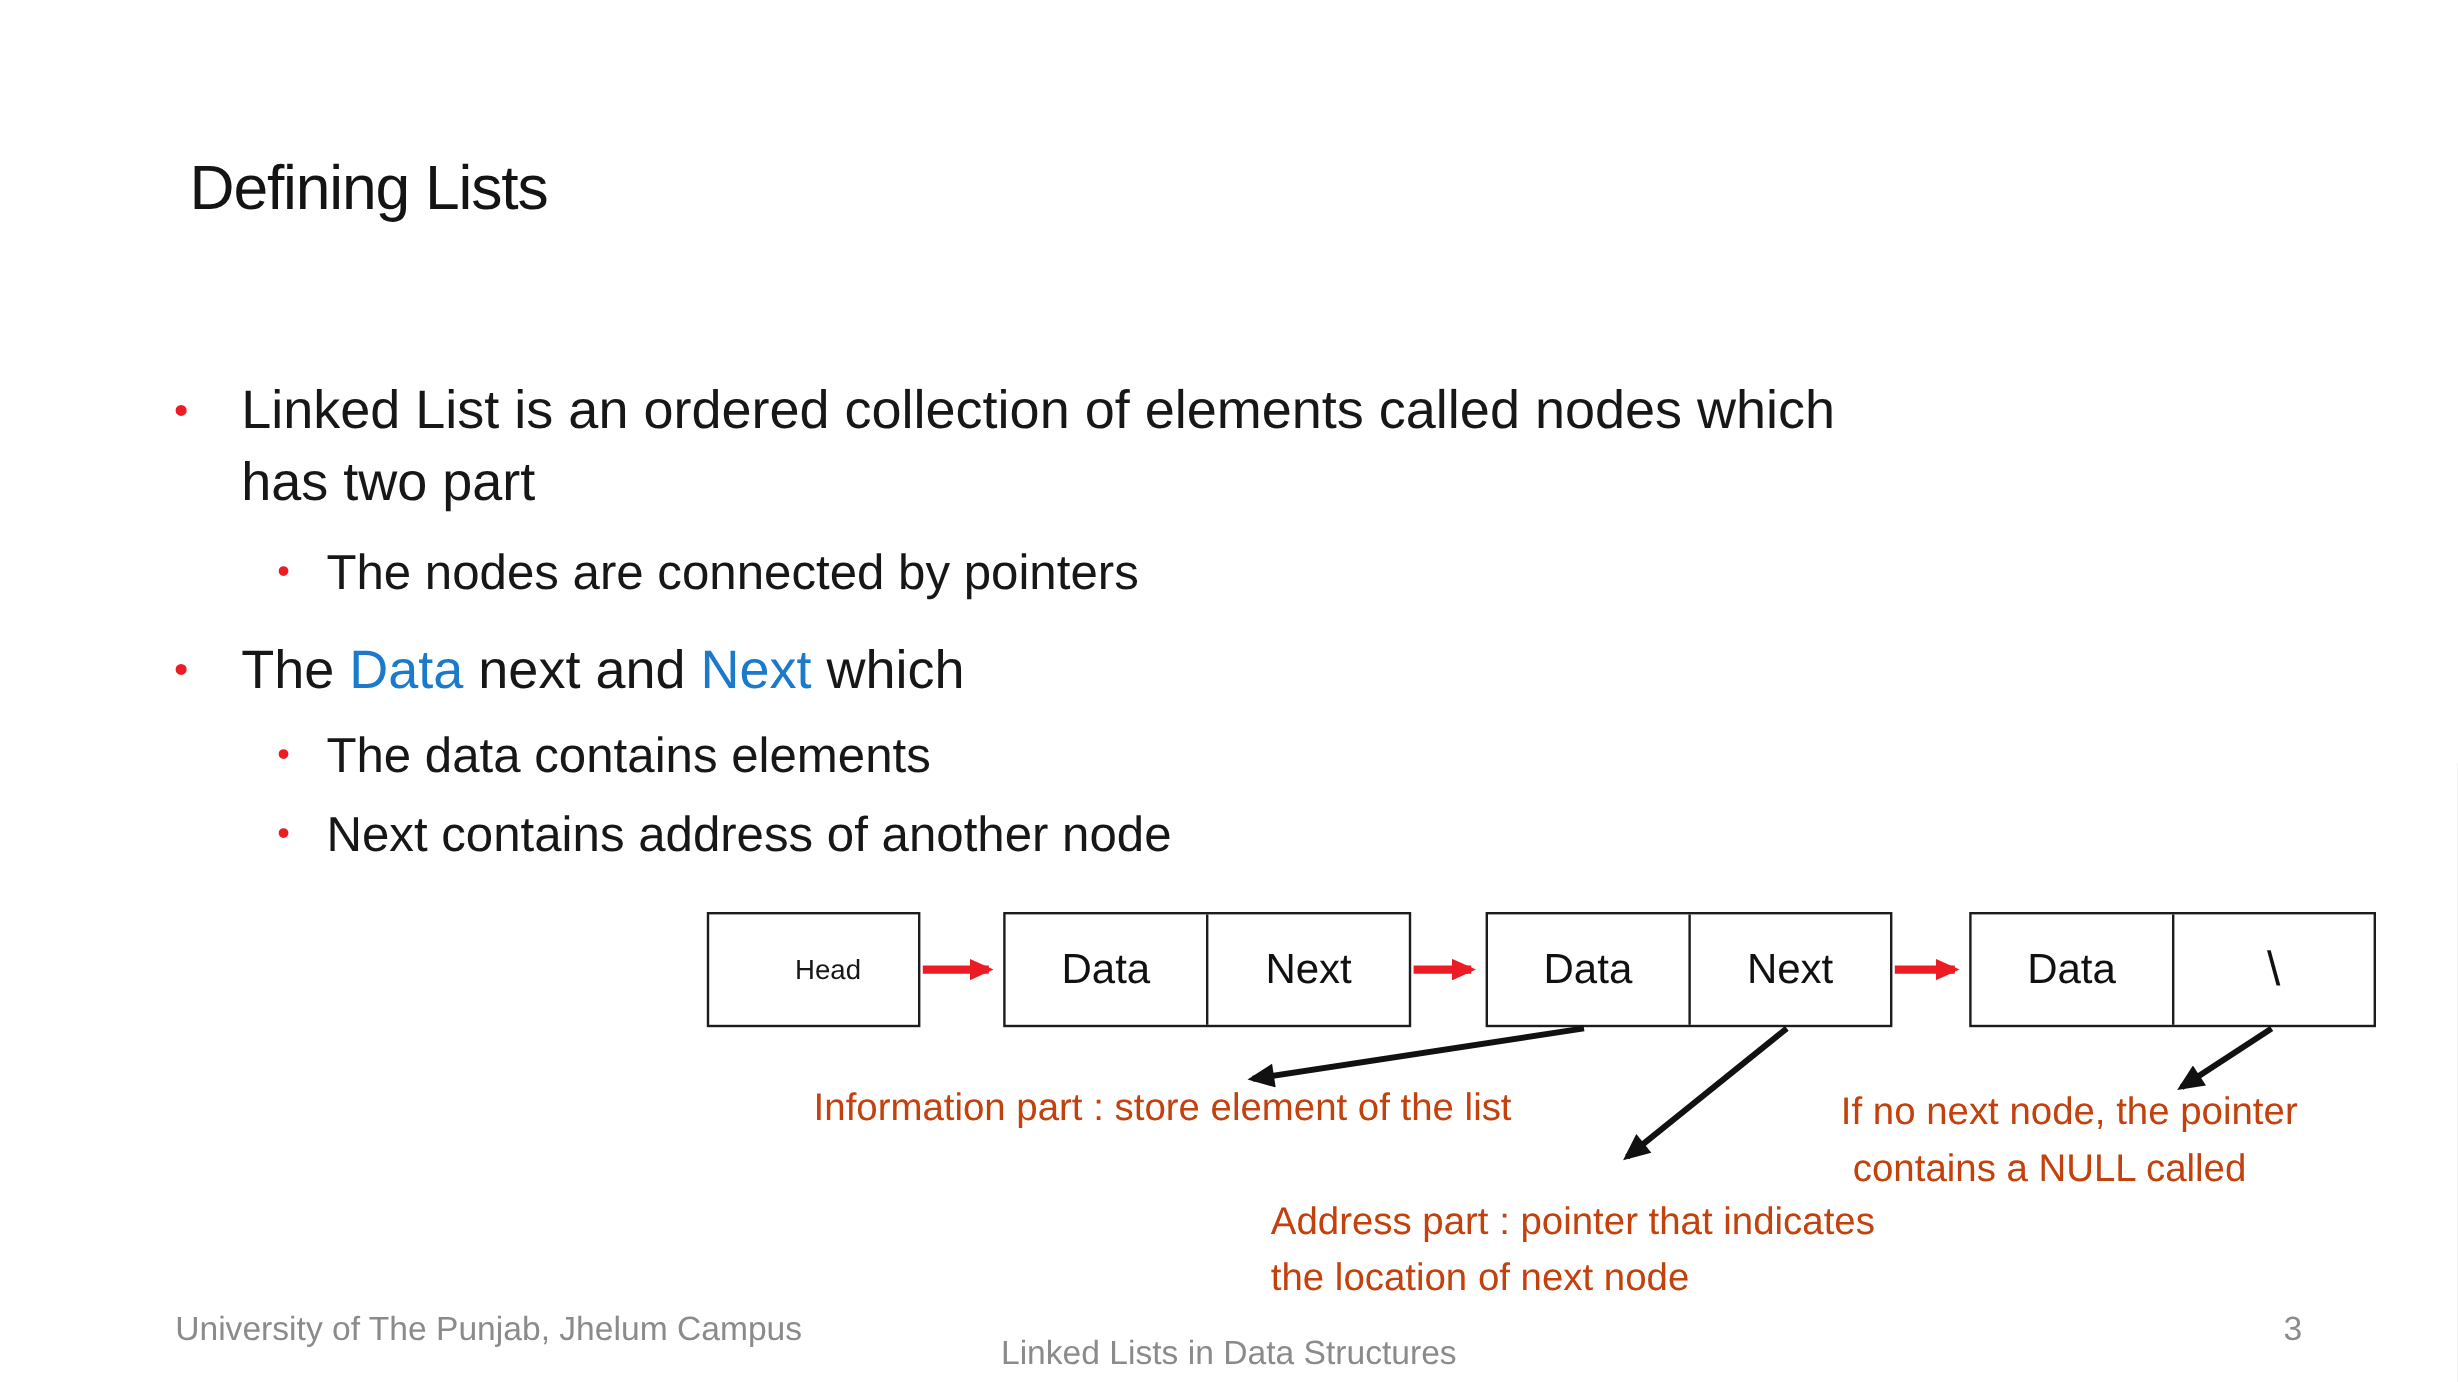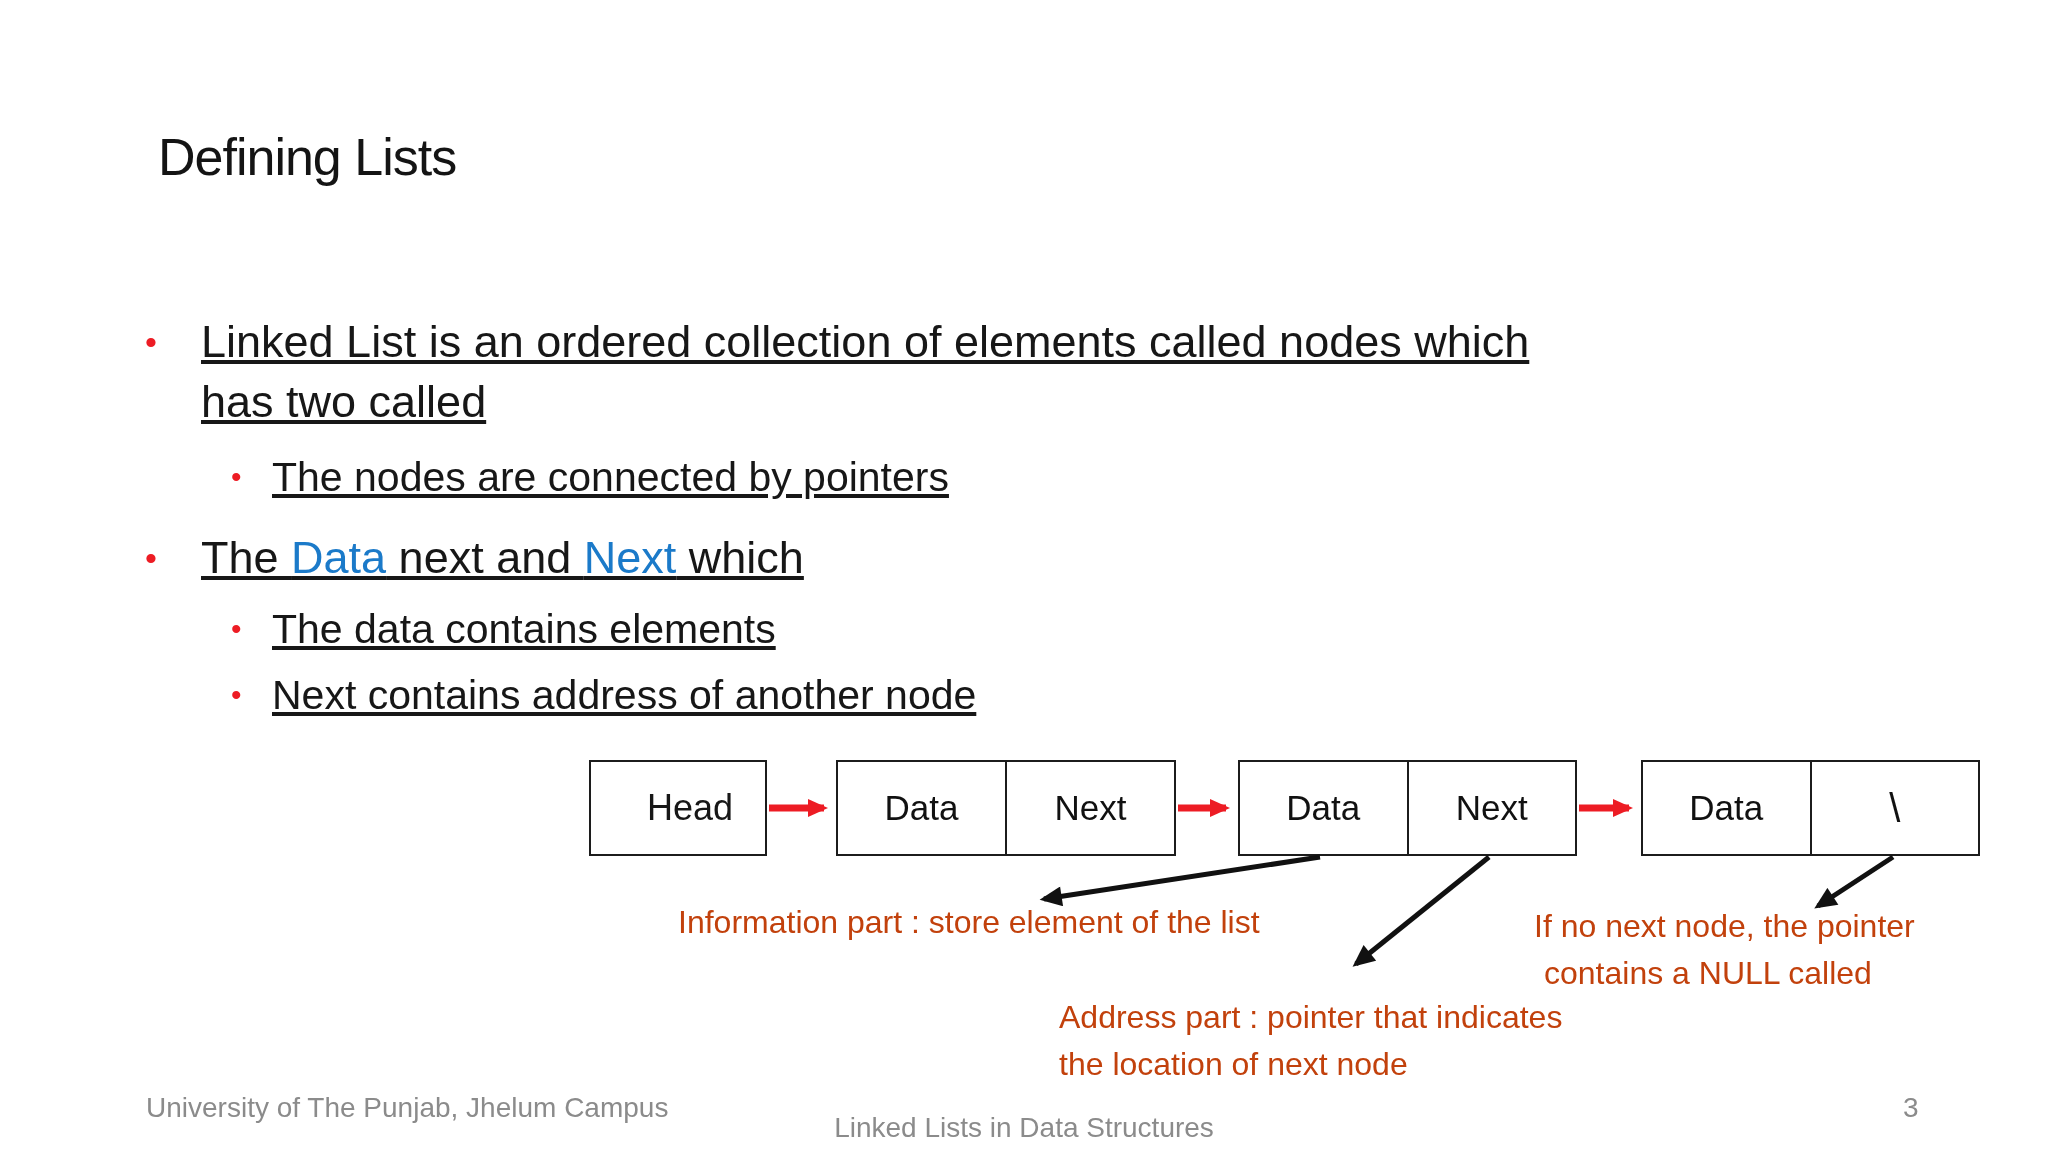--- a/index.html
+++ b/index.html
@@ -11,33 +11,33 @@
     position:absolute;left:158px;top:112px;font-size:52px;font-weight:300;
     letter-spacing:-1px;color:#141414;line-height:90px;
   }
   
   .brow{position:absolute;display:flex;align-items:flex-start;}
   .l1{left:145px;font-size:45px;line-height:60px;}
   .l2{left:231px;font-size:41px;line-height:50px;}
   .dot{color:#ed1c24;flex:0 0 auto;line-height:inherit;}
   .l1 .dot{width:56px;font-size:34px;}
   .l2 .dot{width:41px;font-size:30px;}
-  .btext{max-width:1680px;text-decoration:underline;}
+  .btext{max-width:1680px;}
   .blue{color:#1b7ac9;}
   
   .box{
     position:absolute;top:760px;height:96px;box-sizing:border-box;
     border:2px solid #1c1c1c;background:#ffffff;display:flex;
   }
   .cell{
     flex:1 1 0;display:flex;align-items:center;justify-content:center;
     font-size:35px;color:#111;
   }
   .cell.sep{border-left:2px solid #1c1c1c;}
-  .headbox{align-items:center;justify-content:center;font-size:36px;padding-left:24px;}
+  .headbox{align-items:center;justify-content:center;font-size:23px;padding-left:24px;}
   .nullglyph{font-size:40px;}
   
   .overlay{position:absolute;left:0;top:0;width:2048px;height:1152px;pointer-events:none;}
   
   .ann{position:absolute;color:#c2410c;font-size:32px;line-height:47px;white-space:nowrap;}
   
   .footer-item{position:absolute;top:1092px;font-size:28px;color:#8b8b8b;white-space:nowrap;}
   .f-left{left:146px;}
   .f-center{left:50%;transform:translateX(-50%);margin-top:20px;}
   .f-page{left:1903px;}
@@ -46,21 +46,21 @@
 <body>
 
 <div class="slide">
 
   <div class="title">Defining Lists</div>
 
   <div class="brow l1" style="top:312px;">
     <span class="dot">•</span>
     <div class="btext">
       <div>Linked List is an ordered collection of elements called nodes which</div>
-      <div>has two called</div>
+      <div>has two part</div>
     </div>
   </div>
 
   <div class="brow l2" style="top:452px;">
     <span class="dot">•</span>
     <div class="btext">The nodes are connected by pointers</div>
   </div>
 
   <div class="brow l1" style="top:528px;">
     <span class="dot">•</span>

